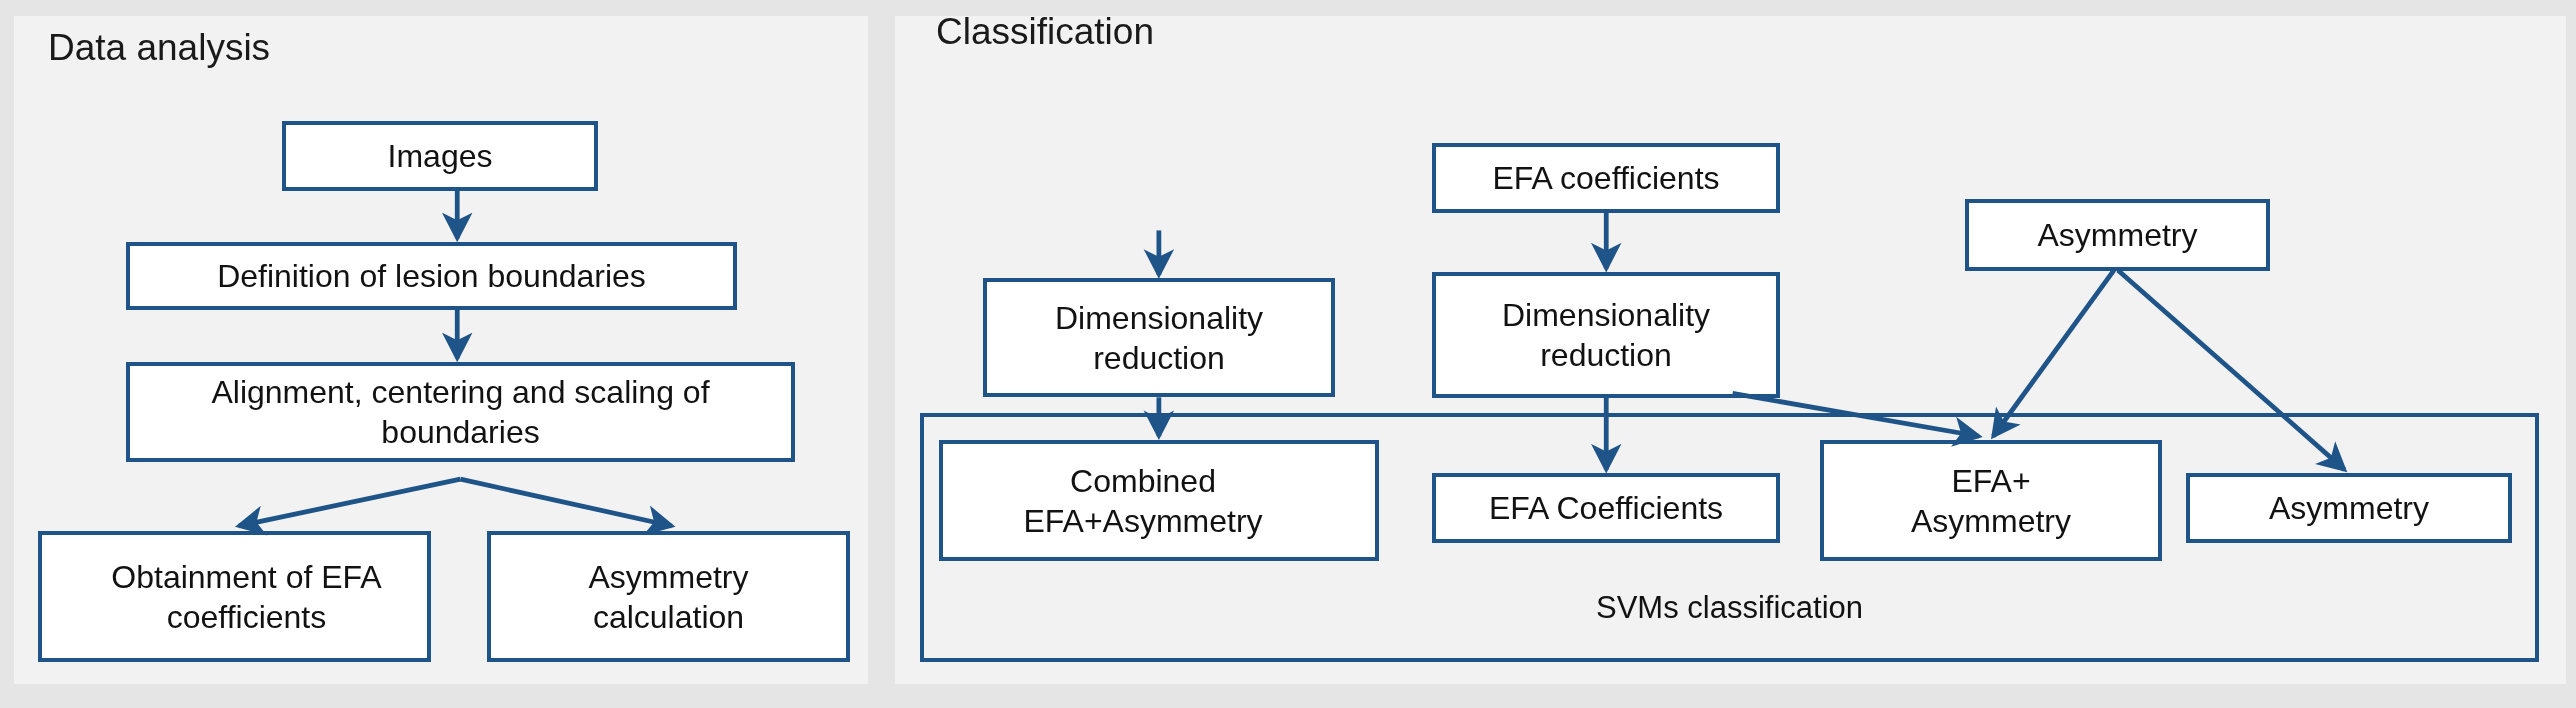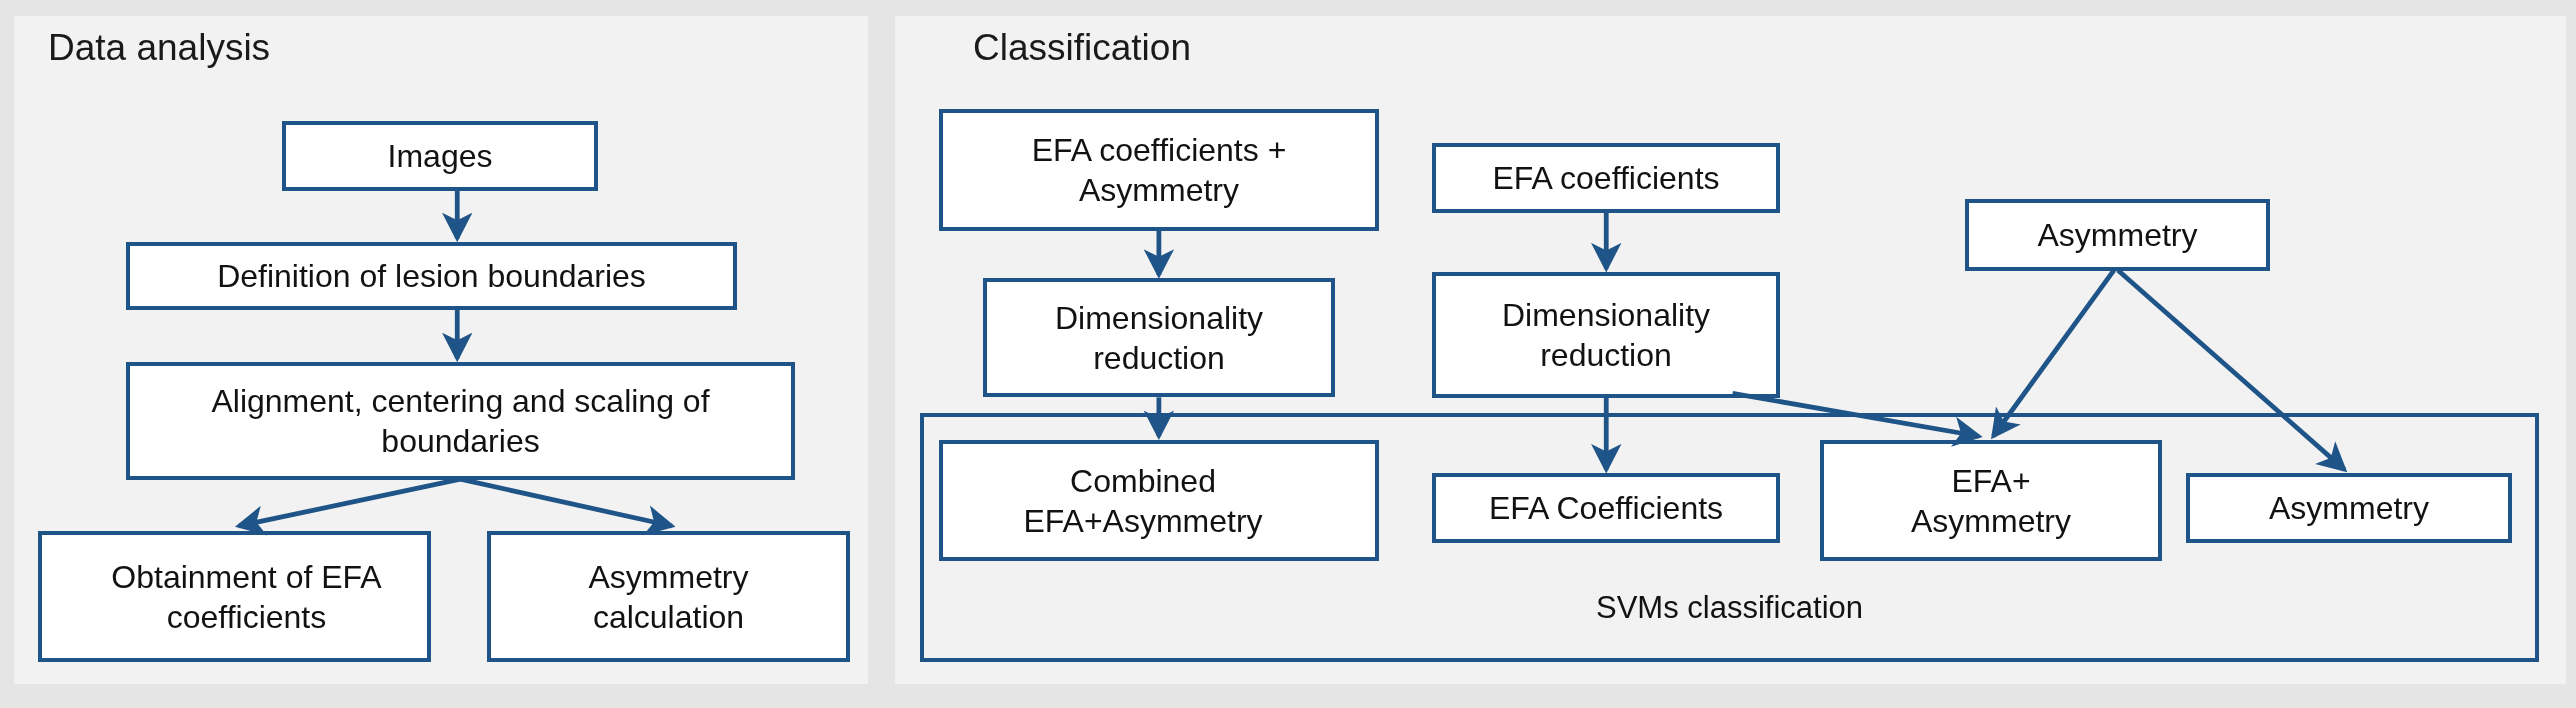--- a/index.html
+++ b/index.html
@@ -69,37 +69,34 @@
 <div id="canvas">
 
   <div class="panel" style="left:14.3px; top:16px; width:854px; height:668px;"></div>
 
   <div class="panel-title" style="left:48px; top:28px;">Data analysis</div>
 
   <div class="node" style="left:282px; top:121px; width:316px; height:70px;">Images</div>
 
   <div class="node" style="left:126px; top:242px; width:611px; height:68px;">Definition of lesion boundaries</div>
 
-  <div class="node" style="left:126px; top:362px; width:669px; height:118px; padding-left:48px; padding-right:48px;">Alignment, centering and scaling of boundaries</div>
+  <div class="node" style="left:126px; top:362px; width:669px; height:100px; padding-left:48px; padding-right:48px;">Alignment, centering and scaling of boundaries</div>
 
   <div class="node" style="left:38px; top:531px; width:393px; height:131px; padding-left:56px; padding-right:32px;">Obtainment of EFA coefficients</div>
 
   <div class="node" style="left:487px; top:531px; width:363px; height:131px; padding-left:56px; padding-right:56px;">Asymmetry calculation</div>
 
   <div class="panel" style="left:895px; top:16px; width:1671px; height:668px;"></div>
 
-  <div class="panel-title" style="left:936px; top:28px;margin-left:37px;">Classification</div>
+  <div class="panel-title" style="left:936px; top:12px;">Classification</div>
 
   <div class="group-box" style="left:920px; top:413px; width:1619px; height:249px;"></div>
 
   <div class="group-label" style="left:920px; top:590px; width:1619px;">SVMs classification</div>
 
-  <div class="node" style="left:939px; top:109px; width:440px; height:122px;">
-    <span>EFA coefficients + Asymmetry</span>
-  </div>
 
   <div class="node" style="left:983px; top:278px; width:352px; height:119px; padding-left:48px; padding-right:48px;">Dimensionality reduction</div>
 
   <div class="node" style="left:1432px; top:143px; width:348px; height:70px;">EFA coefficients</div>
 
   <div class="node" style="left:1432px; top:272px; width:348px; height:126px; padding-left:44px; padding-right:44px;">Dimensionality reduction</div>
 
   <div class="node" style="left:1965px; top:199px; width:305px; height:72px;">Asymmetry</div>
 
   <div class="node" style="left:939px; top:440px; width:440px; height:121px; padding-left:76px; padding-right:108px;">Combined EFA+Asymmetry</div>

